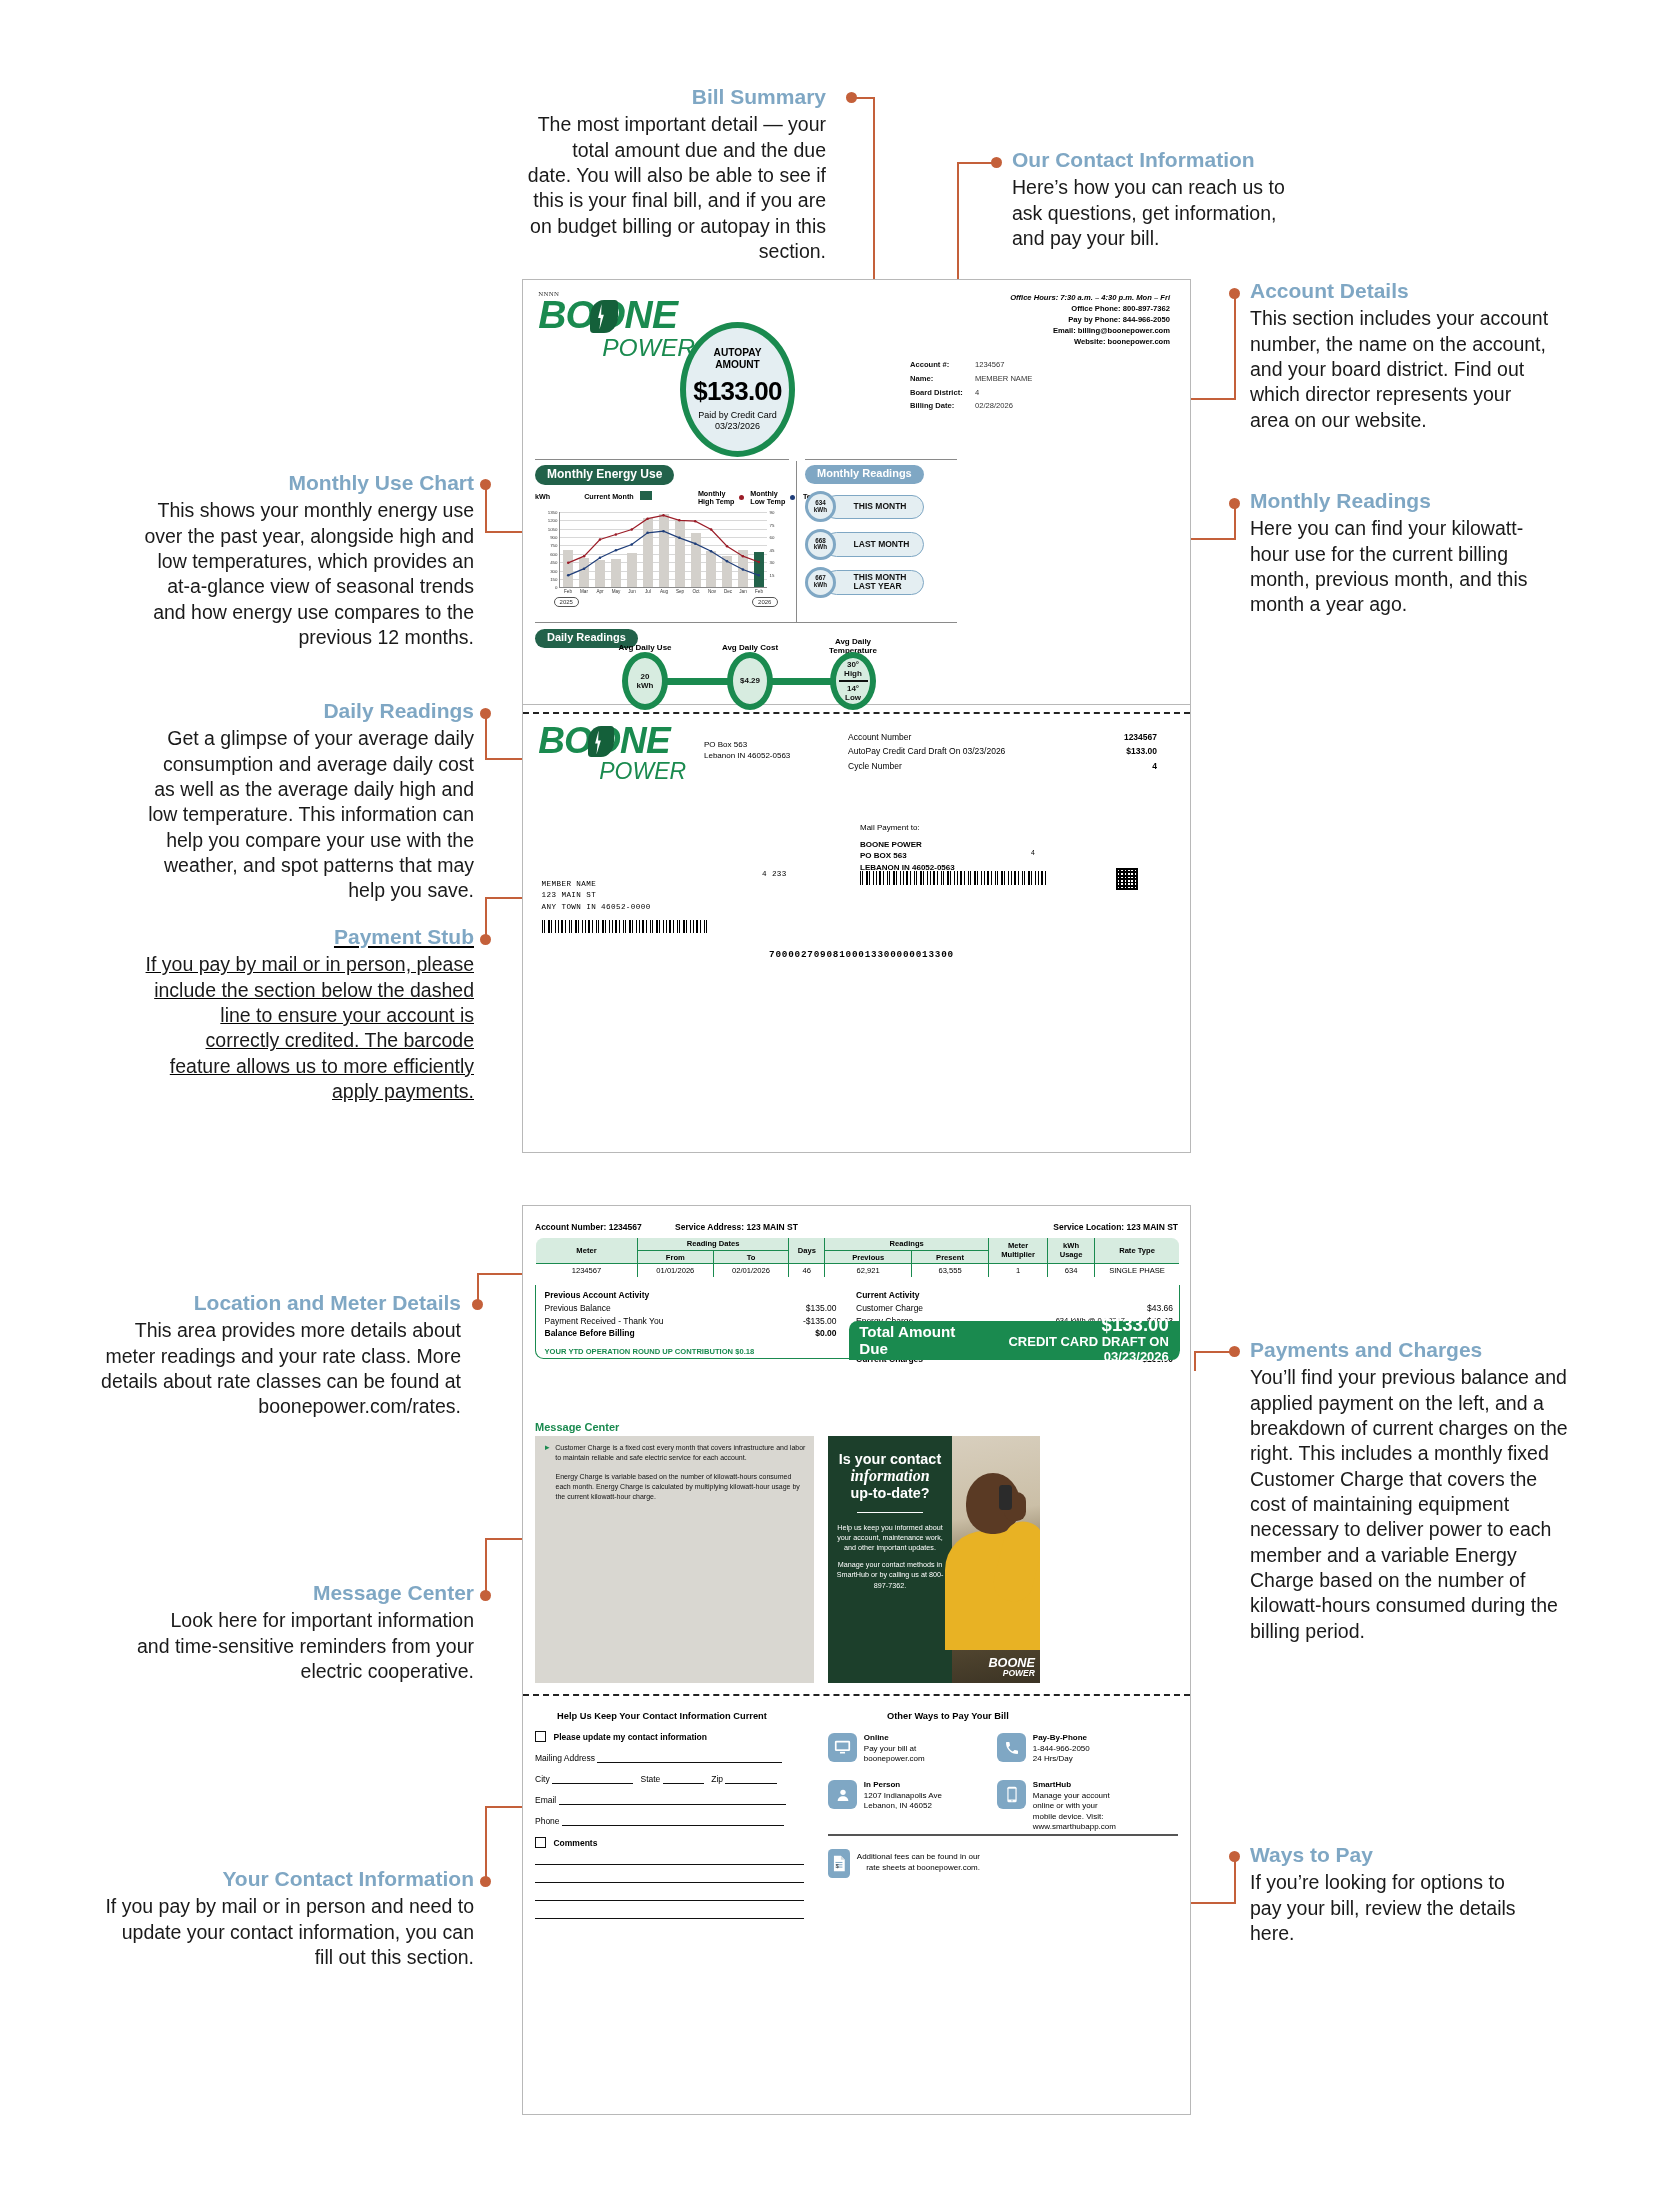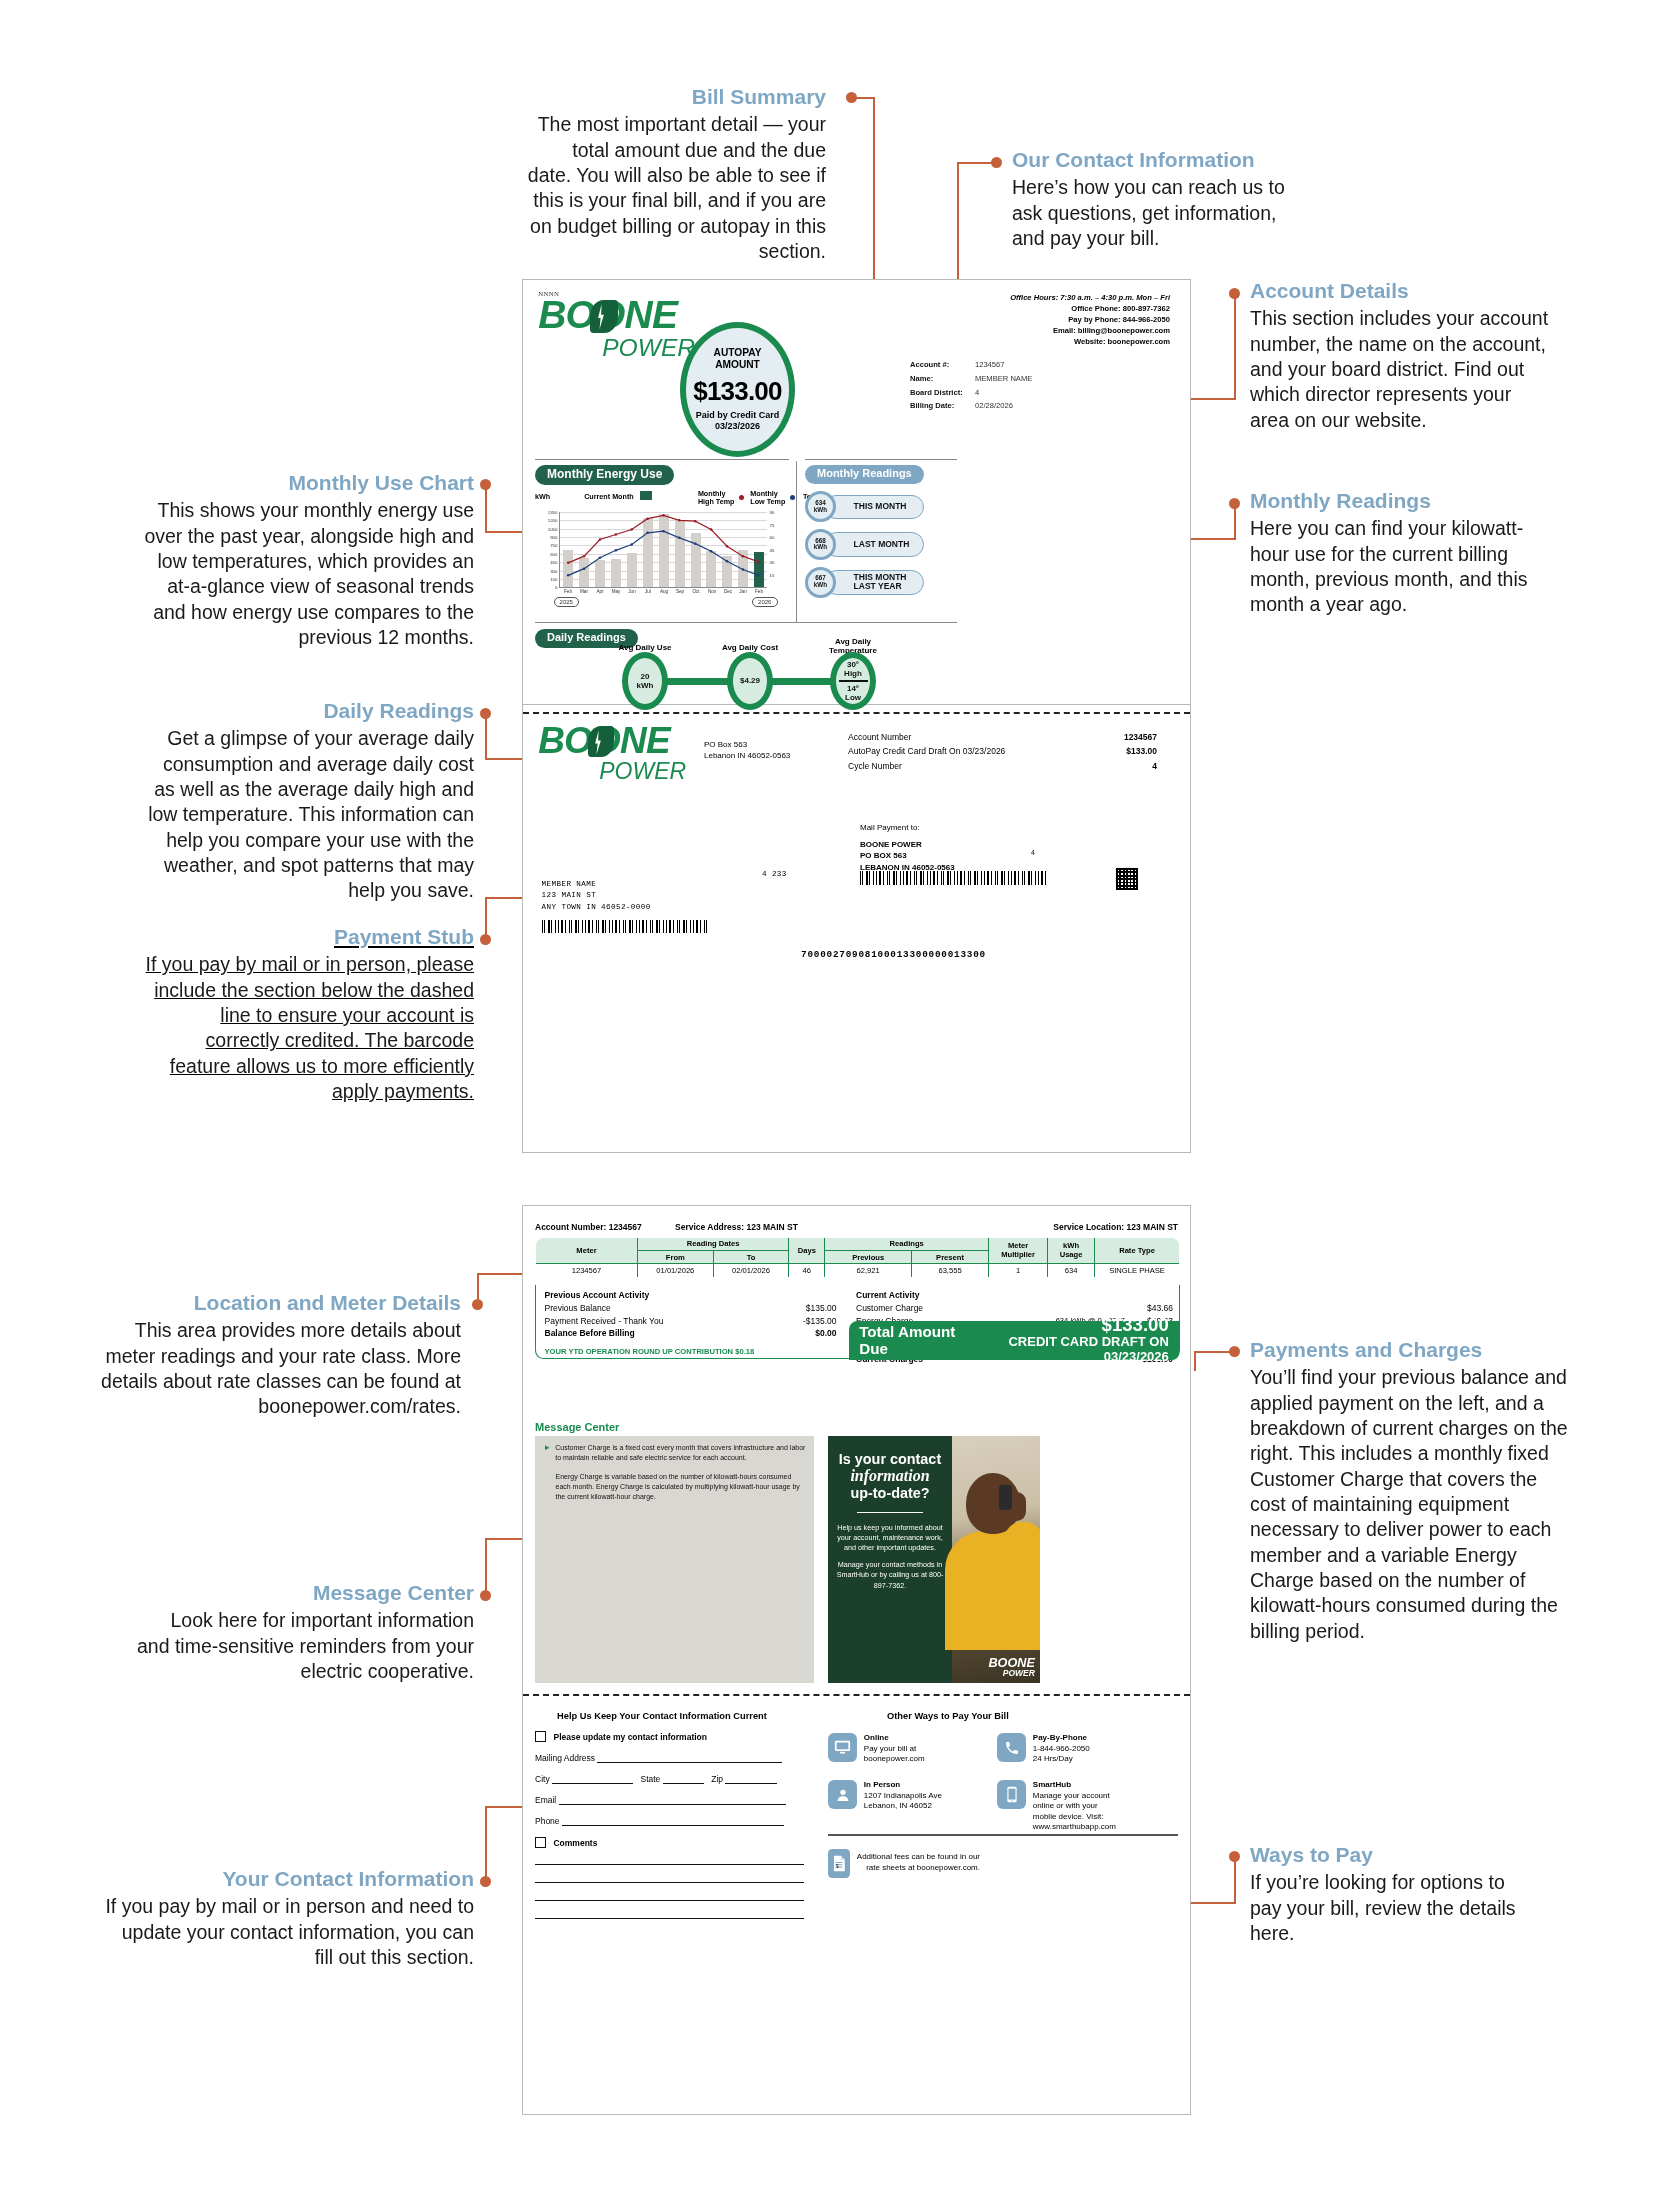--- a/index.html
+++ b/index.html
@@ -80,21 +80,21 @@
     width: 115px; height: 135px;
     border: 6.8px solid #1a8a4f;
     border-radius: 50%;
     background: #e4eef2;
     display:flex; flex-direction:column;
     align-items:center; justify-content:center;
     text-align:center;
   }
   .autopay-oval .ap-lbl { font-size: 10.2px; font-weight:bold; line-height:1.15; }
   .autopay-oval .ap-amt { font-size: 26px; font-weight:bold; margin: 5.1px 0 3.4px; letter-spacing:-0.8px; }
-  .autopay-oval .ap-sub { font-size: 9px; font-weight:bold; line-height:1.2;text-align:center; }
+  .autopay-oval .ap-sub { font-size: 9px; font-weight:normal; line-height:1.2;text-align:center; }
 
   .hrule { position:absolute; height:0.8px; background:#8a8a8a; }
   .vrule { position:absolute; width:0.8px; background:#8a8a8a; }
 
   .pill {
     display:inline-block;
     color:#fff; font-weight:bold;
     border-radius: 12px;
     padding: 3.4px 12px 4.2px;
     line-height: 1;
@@ -668,21 +668,21 @@
   <div class="stub-txt mono" style="left:239px; top:164px;">4  233</div>
 
   <div class="stub-txt mono" style="left:18.6px; top:174px;">
     <div>MEMBER NAME</div>
     <div>123 MAIN ST</div>
     <div>ANY TOWN IN 46052-0000</div>
   </div>
 
   <div class="barcode" style="left:18.6px; top:215px; width:166px; height:12.7px;"></div>
 
-  <div class="ocr" style="left:246px; top:244px;margin-left:32px;">70000270908100013300000013300</div>
+  <div class="ocr" style="left:246px; top:244px;">70000270908100013300000013300</div>
 </div>
 
 <div class="page" id="page2">
 
   <div class="p2-head" style="left:12px; top:16px;">Account Number: 1234567</div>
   <div class="p2-head" style="left:152px; top:16px;">Service Address: 123 MAIN ST</div>
   <div class="p2-head" style="right:12px; top:16px;">Service Location: 123 MAIN ST</div>
 
   <table class="meter-tbl">
     <thead>

